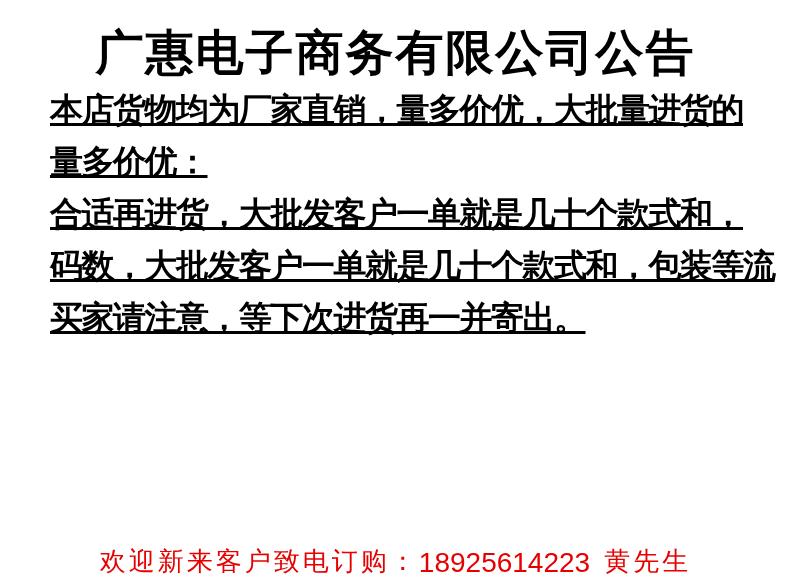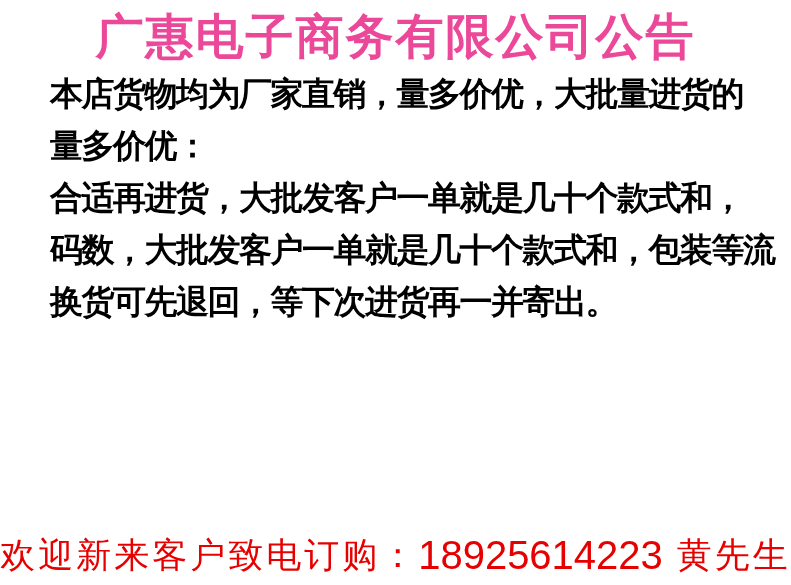--- a/index.html
+++ b/index.html
@@ -10,79 +10,80 @@
   .page {
     position: relative;
     width: 791px;
     height: 585px;
     background: #ffffff;
     overflow: hidden;
     box-sizing: border-box;
   }
   .title {
     margin: 0;
-    padding-top: 8px;
+    padding-top: 24px;
     text-align: center;
-    color: #ec4899;
+    color: #000000;
     font-family: "DejaVu Serif", "Liberation Serif", serif;
     font-weight: 600;
     font-size: 48px;
     line-height: 56px;
     letter-spacing: 2px;
     white-space: nowrap;
   }
   .body-text {
     padding: 4px 36px 0 50px;
     color: #000000;
   }
   .body-line {
     font-family: "DejaVu Sans", "Liberation Sans", sans-serif;
     font-weight: bold;
     font-size: 33px;
     line-height: 52px;
     letter-spacing: -1.5px;
     white-space: nowrap;
+    text-decoration: underline;
   }
   .footer-line {
     position: absolute;
     left: 0;
     right: 0;
     bottom: 6px;
     text-align: center;
     color: #e60000;
     white-space: nowrap;
   }
   .footer-cn {
     font-family: "DejaVu Serif", "Liberation Serif", serif;
-    font-size: 35px;
+    font-size: 26px;
     letter-spacing: 3px;
   }
   .footer-phone {
     font-family: "Liberation Sans", "DejaVu Sans", sans-serif;
-    font-size: 40px;
+    font-size: 28px;
     letter-spacing: 0;
     vertical-align: -2px;
   }
   .footer-spacer {
     display: inline-block;
     width: 14px;
   }
 </style>
 </head>
 <body>
 
 <div class="page">
 
   <h1 class="title">广惠电子商务有限公司公告</h1>
 
   <div class="body-text">
     <div class="body-line">本店货物均为厂家直销，量多价优，大批量进货的</div>
     <div class="body-line">量多价优：</div>
     <div class="body-line">合适再进货，大批发客户一单就是几十个款式和，</div>
     <div class="body-line">码数，大批发客户一单就是几十个款式和，包装等流</div>
-    <div class="body-line">换货可先退回，等下次进货再一并寄出。</div>
+    <div class="body-line">买家请注意，等下次进货再一并寄出。</div>
   </div>
 
   <div class="footer-line">
     <span class="footer-cn">欢迎新来客户致电订购：</span><span class="footer-phone">18925614223</span><span class="footer-spacer"></span><span class="footer-cn">黄先生</span>
   </div>
 
 </div>
 
 </body></html>

